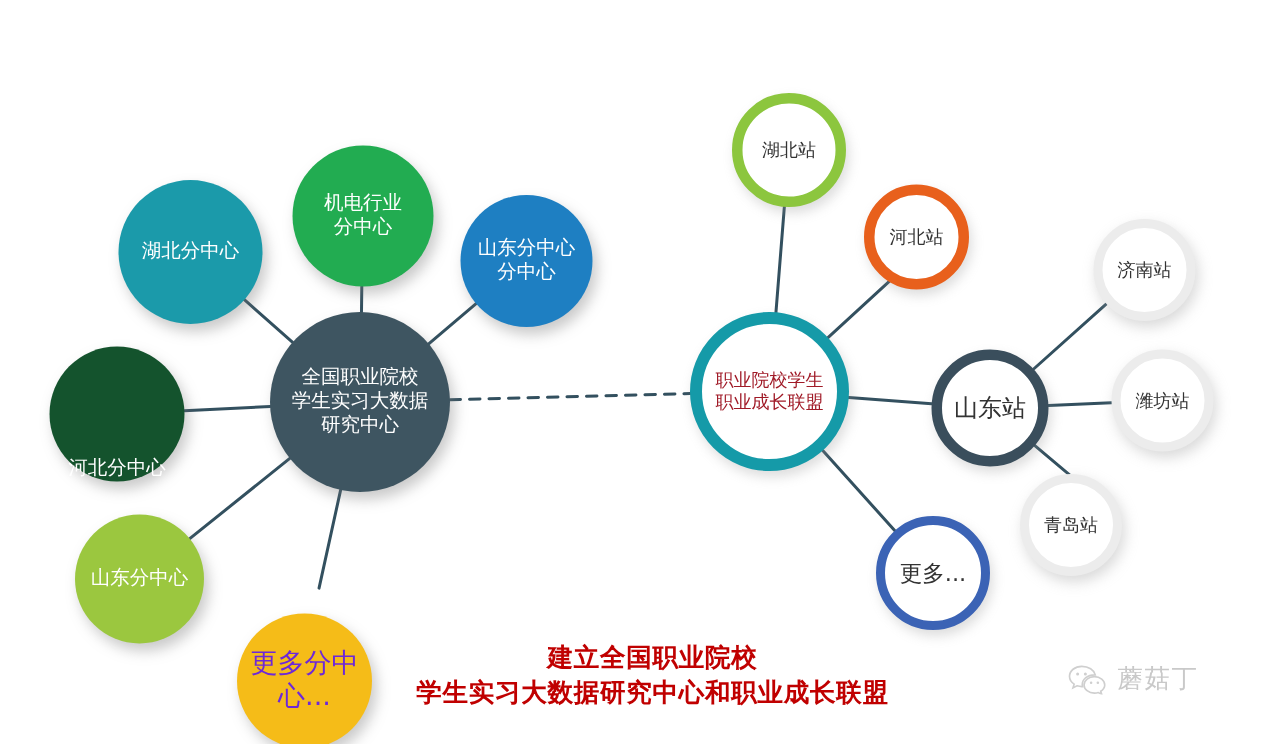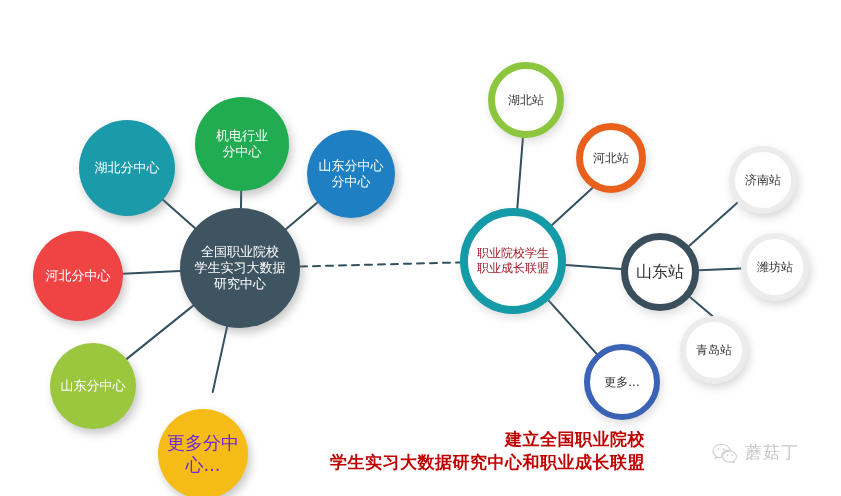--- a/index.html
+++ b/index.html
@@ -51,21 +51,21 @@
   .node.ring {
     background: #ffffff;
     box-shadow: 2px 4px 8px rgba(150,150,150,0.32);
     text-align: right;
   }
   .node.ring.faint {
     box-shadow: 2px 4px 9px rgba(170,170,170,0.45);
   }
   #caption {
     position: absolute;
-    text-align: right;
+    text-align: center;
     font-weight: bold;
     letter-spacing: 0.5px;
     line-height: 1.35;
     z-index: 4;
     white-space: pre-line;
   }
   #watermark {
     position: absolute;
     display: flex;
     align-items: center;
@@ -115,21 +115,21 @@
         <span class="label">湖北分中心</span>
       </div>
       <div class="node filled" style="left: 195px; top: 97px; width: 94px; height: 94px; font-size: 13px; color: rgb(255, 255, 255); background: rgb(34, 172, 81);">
         <span class="label">机电行业
 分中心</span>
       </div>
       <div class="node filled" style="left: 307px; top: 130px; width: 88px; height: 88px; font-size: 13px; color: rgb(255, 255, 255); background: rgb(30, 127, 194);">
         <span class="label">山东分中心
 分中心</span>
       </div>
-      <div class="node filled" style="left: 33px; top: 231px; width: 90px; height: 90px; font-size: 13px; color: rgb(255, 255, 255); background: #ef4444;">
+      <div class="node filled" style="left: 33px; top: 231px; width: 90px; height: 90px; font-size: 13px; color: rgb(255, 255, 255); background: #14532d; align-items: flex-end;">
         <span class="label">河北分中心</span>
       </div>
       <div class="node filled" style="left: 50px; top: 343px; width: 86px; height: 86px; font-size: 13px; color: rgb(255, 255, 255); background: rgb(155, 199, 63);">
         <span class="label">山东分中心</span>
       </div>
       <div class="node filled" style="left: 158px; top: 409px; width: 90px; height: 90px; font-size: 18px; color: #6d28d9; background: rgb(245, 188, 24);">
         <span class="label">更多分中心...</span>
       </div>
       <div class="node ring" style="left: 460px; top: 208px; width: 106px; height: 106px; font-size: 12px; color: rgb(160, 26, 39); border: 8px solid rgb(21, 154, 168);">
         <span class="label">职业院校学生
@@ -137,21 +137,21 @@
       </div>
       <div class="node ring" style="left: 488px; top: 62px; width: 76px; height: 76px; font-size: 12px; color: rgb(51, 51, 51); border: 7px solid rgb(140, 198, 62);">
         <span class="label">湖北站</span>
       </div>
       <div class="node ring" style="left: 576px; top: 123px; width: 70px; height: 70px; font-size: 12px; color: rgb(51, 51, 51); border: 7px solid rgb(232, 96, 28);">
         <span class="label">河北站</span>
       </div>
       <div class="node ring" style="left: 621px; top: 233px; width: 78px; height: 78px; font-size: 16px; color: rgb(51, 51, 51); border: 7px solid rgb(58, 78, 92);">
         <span class="label">山东站</span>
       </div>
-      <div class="node ring" style="left: 584px; top: 344px; width: 76px; height: 76px; font-size: 12px; color: rgb(51, 51, 51); border: 6px solid rgb(59, 99, 181);">
+      <div class="node ring" style="left: 584px; top: 344px; width: 76px; height: 76px; font-size: 15px; color: rgb(51, 51, 51); border: 6px solid rgb(59, 99, 181);">
         <span class="label">更多...</span>
       </div>
       <div class="node ring faint" style="left: 729px; top: 146px; width: 68px; height: 68px; font-size: 12px; color: rgb(51, 51, 51); border: 6px solid rgb(236, 236, 236);">
         <span class="label">济南站</span>
       </div>
       <div class="node ring faint" style="left: 741px; top: 233px; width: 68px; height: 68px; font-size: 12px; color: rgb(51, 51, 51); border: 6px solid rgb(236, 236, 236);">
         <span class="label">潍坊站</span>
       </div>
       <div class="node ring faint" style="left: 680px; top: 316px; width: 68px; height: 68px; font-size: 12px; color: rgb(51, 51, 51); border: 6px solid rgb(236, 236, 236);">
         <span class="label">青岛站</span>

